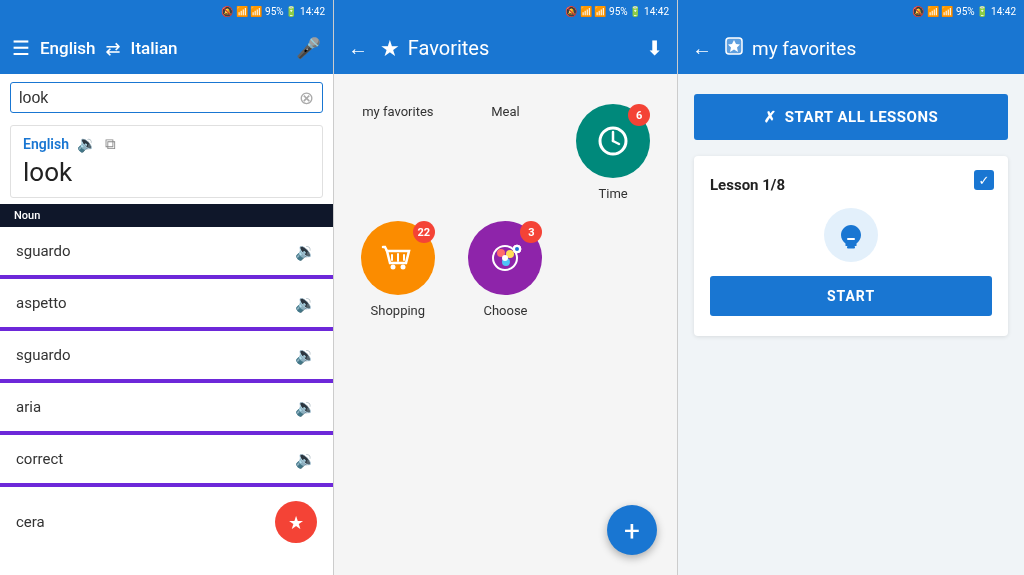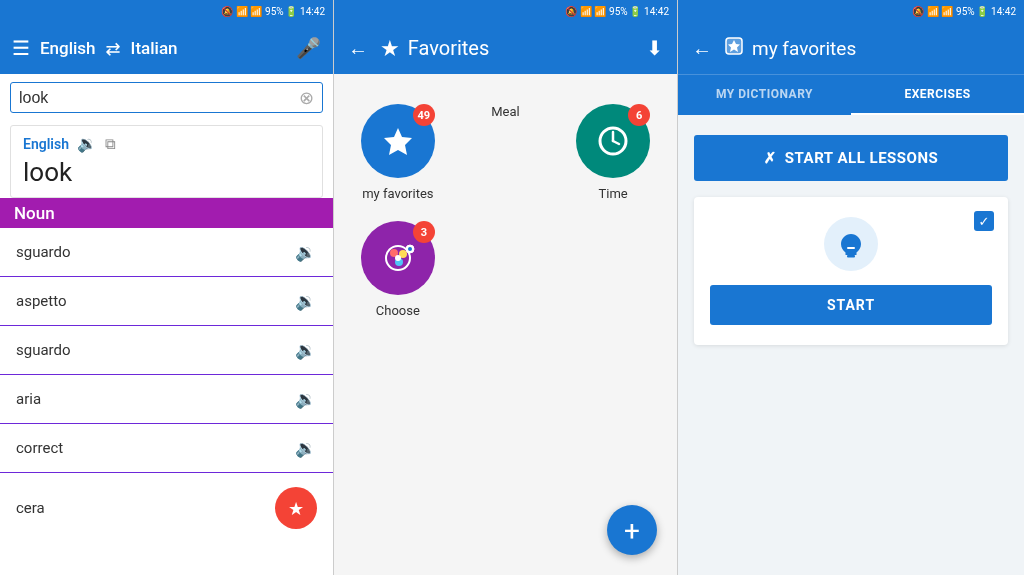--- a/index.html
+++ b/index.html
@@ -127,36 +127,37 @@
       font-size: 15px;
       cursor: pointer;
     }
     .p1-result-word {
       font-size: 26px;
       font-weight: 400;
       color: #222;
     }
 
     .p1-pos-header {
-      background: #a21caf;
-      color: white;
-      font-size: 17px;
+      background: #0f172a;
+      color: white;
+      font-size: 11px;
       font-weight: 500;
       padding: 5px 14px;
+      margin-top: 6px;
     }
 
     .p1-translation-list {
       background: #fff;
     }
     .p1-translation-item {
       display: flex;
       align-items: center;
       justify-content: space-between;
       padding: 14px 16px;
-      border-bottom: 1px solid #6d28d9;
+      border-bottom: 4px solid #6d28d9;
       font-size: 15px;
       color: #333;
     }
     .p1-translation-item:last-child {
       border-bottom: none;
       position: relative;
     }
     .p1-translation-sound {
       color: #1976d2;
       font-size: 17px;
@@ -519,28 +520,20 @@
     <div class="p2-title-row">
       <span class="p2-star">★</span>
       <span class="p2-title">Favorites</span>
     </div>
     <span class="p2-download">⬇</span>
   </div>
 
   <div class="p2-categories">
 
     <div class="p2-category">
-      <div class="p2-cat-icon-wrap">
-        <div class="p2-cat-icon" style="background:#1976d2;">
-          <svg width="34" height="34" viewBox="0 0 34 34">
-              <polygon points="17,4 21,13 31,14 24,21 26,31 17,26 8,31 10,21 3,14 13,13" fill="white" stroke="none"></polygon>
-            </svg>
-        </div>
-        <div class="p2-cat-badge">49</div>
-      </div>
       <span class="p2-cat-label">my favorites</span>
     </div>
 
     <div class="p2-category">
       <span class="p2-cat-label">Meal</span>
     </div>
 
     <div class="p2-category">
       <div class="p2-cat-icon-wrap">
         <div class="p2-cat-icon" style="background:#00897b;">
@@ -548,20 +541,37 @@
             <circle cx="17" cy="17" r="13" fill="none" stroke="white" stroke-width="3"></circle>
             <line x1="17" y1="8" x2="17" y2="17" stroke="white" stroke-width="2.5" stroke-linecap="round"></line>
             <line x1="17" y1="17" x2="23" y2="20" stroke="white" stroke-width="2.5" stroke-linecap="round"></line>
           </svg>
         </div>
         <div class="p2-cat-badge">6</div>
       </div>
       <span class="p2-cat-label">Time</span>
     </div>
 
+    <div class="p2-category">
+      <div class="p2-cat-icon-wrap">
+        <div class="p2-cat-icon" style="background:#fb8c00;">
+          <svg width="34" height="34" viewBox="0 0 34 34">
+            <path d="M6,10 L9,22 L25,22 L28,10 Z" fill="none" stroke="white" stroke-width="2.5"></path>
+            <path d="M6,10 L4,6 L2,6" fill="none" stroke="white" stroke-width="2.5" stroke-linecap="round"></path>
+            <circle cx="12" cy="26" r="2.5" fill="white"></circle>
+            <circle cx="22" cy="26" r="2.5" fill="white"></circle>
+            <line x1="11" y1="14" x2="11" y2="19" stroke="white" stroke-width="2" stroke-linecap="round"></line>
+            <line x1="17" y1="13" x2="17" y2="20" stroke="white" stroke-width="2" stroke-linecap="round"></line>
+            <line x1="23" y1="14" x2="23" y2="19" stroke="white" stroke-width="2" stroke-linecap="round"></line>
+          </svg>
+        </div>
+        <div class="p2-cat-badge">22</div>
+      </div>
+      <span class="p2-cat-label">Shopping</span>
+    </div>
 
     <div class="p2-category">
       <div class="p2-cat-icon-wrap">
         <div class="p2-cat-icon" style="background:#8e24aa;">
           <svg width="34" height="34" viewBox="0 0 34 34">
             <circle cx="17" cy="17" r="12" fill="none" stroke="white" stroke-width="2"></circle>
             <circle cx="13" cy="12" r="4" fill="#ff6b6b"></circle>
             <circle cx="22" cy="13" r="4" fill="#ffdd57"></circle>
             <circle cx="18" cy="21" r="4" fill="#4fc3f7"></circle>
             <circle cx="17" cy="17" r="3" fill="white"></circle>
@@ -597,34 +607,31 @@
       <span class="p3-star">
         <svg width="20" height="20" viewBox="0 0 20 20">
             <rect x="2" y="2" width="16" height="16" rx="3" fill="rgba(255,255,255,0.3)" stroke="white" stroke-width="1.5"></rect>
             <polygon points="10,4 12,8 16,8.5 13,11.5 14,16 10,13.5 6,16 7,11.5 4,8.5 8,8" fill="white"></polygon>
           </svg>
       </span>
       <span class="p3-title">my favorites</span>
     </div>
   </div>
 
-  <div class="p3-tabs">
-    <div class="p3-tab">MY DICTIONARY</div>
-    <div class="p3-tab active">EXERCISES</div>
-  </div>
 
   <div class="p3-content">
 
     <div class="p3-start-all-btn">
       <span>✗</span>
       <span>START ALL LESSONS</span>
     </div>
 
     <div class="p3-lesson-card">
       <div class="p3-checkbox">✓</div>
+      <div class="p3-lesson-title">Lesson 1/8</div>
       <div class="p3-lesson-icon">
         <svg width="32" height="32" viewBox="0 0 32 32">
           <circle cx="16" cy="16" r="14" fill="#e3f0fb"></circle>
           <path d="M16,6 C10.5,6 6,10.5 6,16 C6,19.5 7.8,22.6 10.5,24.4 L10.5,27 L21.5,27 L21.5,24.4 C24.2,22.6 26,19.5 26,16 C26,10.5 21.5,6 16,6 Z" fill="#1976d2"></path>
           <rect x="12" y="27" width="8" height="2.5" rx="1" fill="#1976d2"></rect>
           <line x1="13" y1="20" x2="19" y2="20" stroke="white" stroke-width="2" stroke-linecap="round"></line>
         </svg>
       </div>
       <div class="p3-start-btn">START</div>
     </div>

